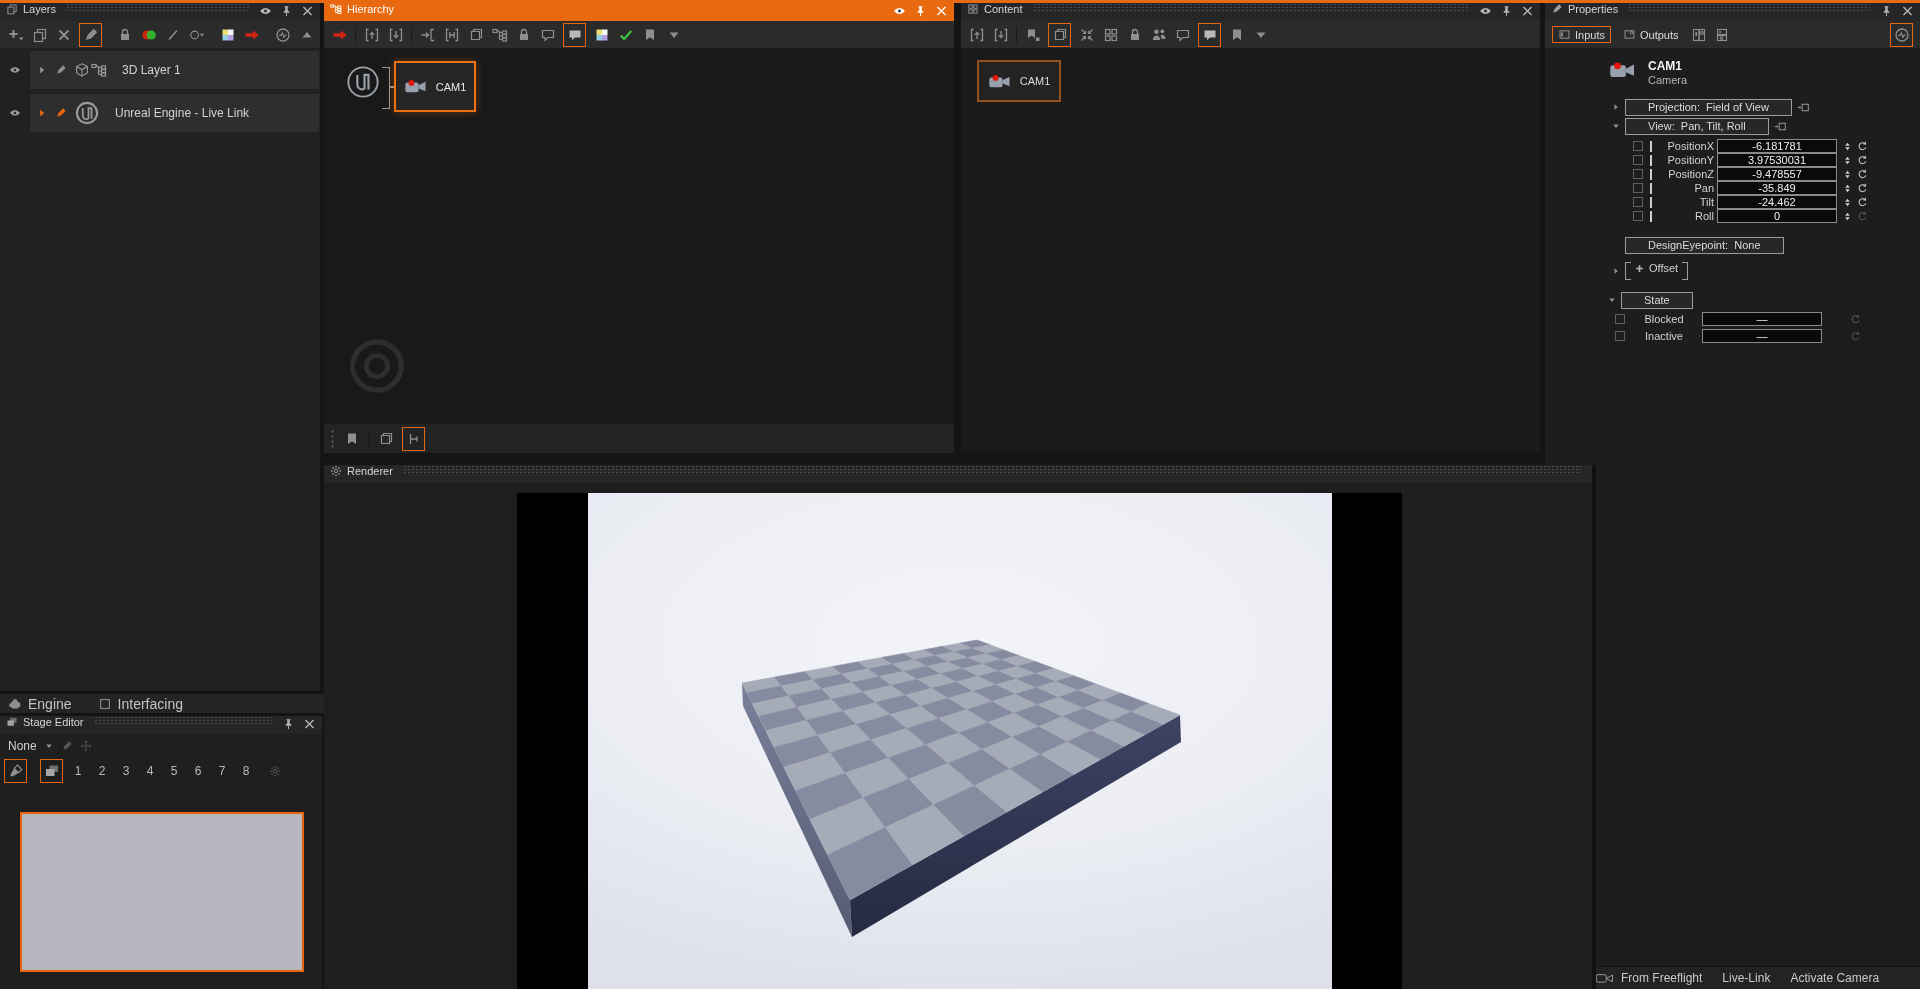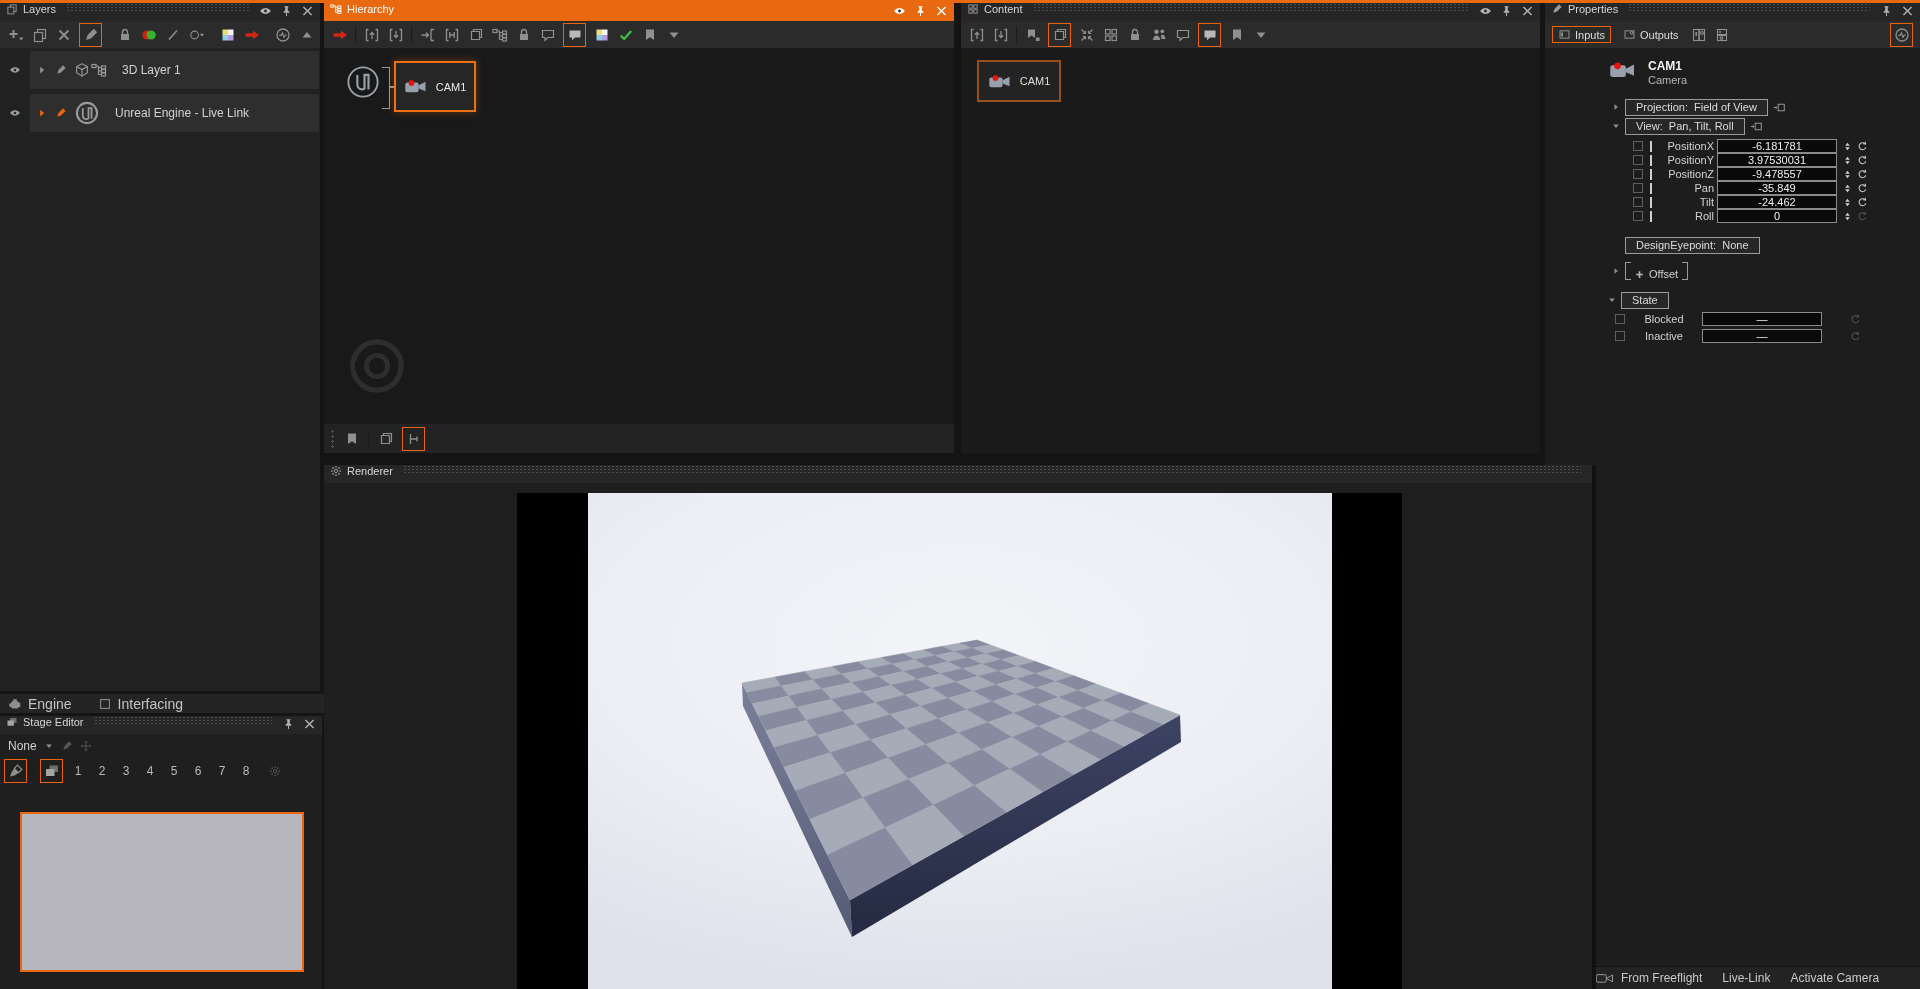--- a/index.html
+++ b/index.html
@@ -59,30 +59,30 @@
 
   .ptab{display:inline-flex;align-items:center;gap:4px;padding:1px 5px;color:#dcdcdc}
   .ptab.active{border:1px solid #e8650d}
   .ptab .ic{width:13px;height:13px;color:#9f9f9f}
   .props-body{flex:1;position:relative;overflow:hidden}
   .pheader{margin:12px 0 12px 64px;display:flex;gap:9px;align-items:flex-start}
   .pheader .camic{width:30px;height:20px}
   .objname{font-size:12px;font-weight:bold;color:#f2f2f2;line-height:13px}
   .objtype{color:#b5b5b5;line-height:13px;margin-top:1px}
   .prow{display:flex;align-items:center;margin:3px 0 0 66px;height:16px;gap:4px}
-  .secbox{border:1px solid #9b9b9b;background:#272727;color:#dcdcdc;padding:0 10px;height:15px;line-height:15px;white-space:nowrap}
+  .secbox{border:1px solid #9b9b9b;background:#272727;color:#dcdcdc;padding:0 22px;height:15px;line-height:15px;white-space:nowrap}
   .caret{width:10px;height:10px;color:#8f8f8f}
   .linkic{width:14px;height:13px;color:#9a9a9a}
   .fields{margin-top:5px}
   .fld{display:flex;align-items:center;height:14px;padding-left:88px}
   .cb{width:8px;height:8px;border:1px solid #5f5f5f;margin-right:7px;flex:0 0 auto}
   .kbar{width:2px;height:11px;background:#cfcfcf;margin-right:6px}
   .flabel{width:56px;text-align:right;margin-right:3px;color:#d2d2d2;white-space:nowrap}
   .vbox{width:118px;height:12px;border:1px solid #8a8a8a;background:#0a0a0a;color:#f0f0f0;text-align:center;line-height:12px;margin-right:5px}
-  .brkgrp{display:flex;align-items:flex-end}
+  .brkgrp{display:flex;align-items:flex-start}
   .brk{width:5px;height:16px;border:1.2px solid #9a9a9a}
   .brk-l{border-right:none}
   .brk-r{border-left:none}
   .brkgrp .inner{display:flex;align-items:center;gap:5px;padding:0 4px;color:#d0d0d0}
   .plus{width:9px;height:9px;color:#b5b5b5}
   .sfld{display:flex;align-items:center;height:14px;padding-left:70px;margin-top:3px}
   .slabel{width:64px;text-align:center;margin-right:6px;color:#d2d2d2}
   .sfld .vbox{margin-right:28px}
   .statusbar{height:22px;background:#232323;border-top:1px solid #111;display:flex;align-items:center;padding-left:50px;gap:20px;flex:0 0 auto}
   .statusbar .sitem{display:flex;align-items:center;gap:6px;color:#c9c9c9;font-size:12px}

